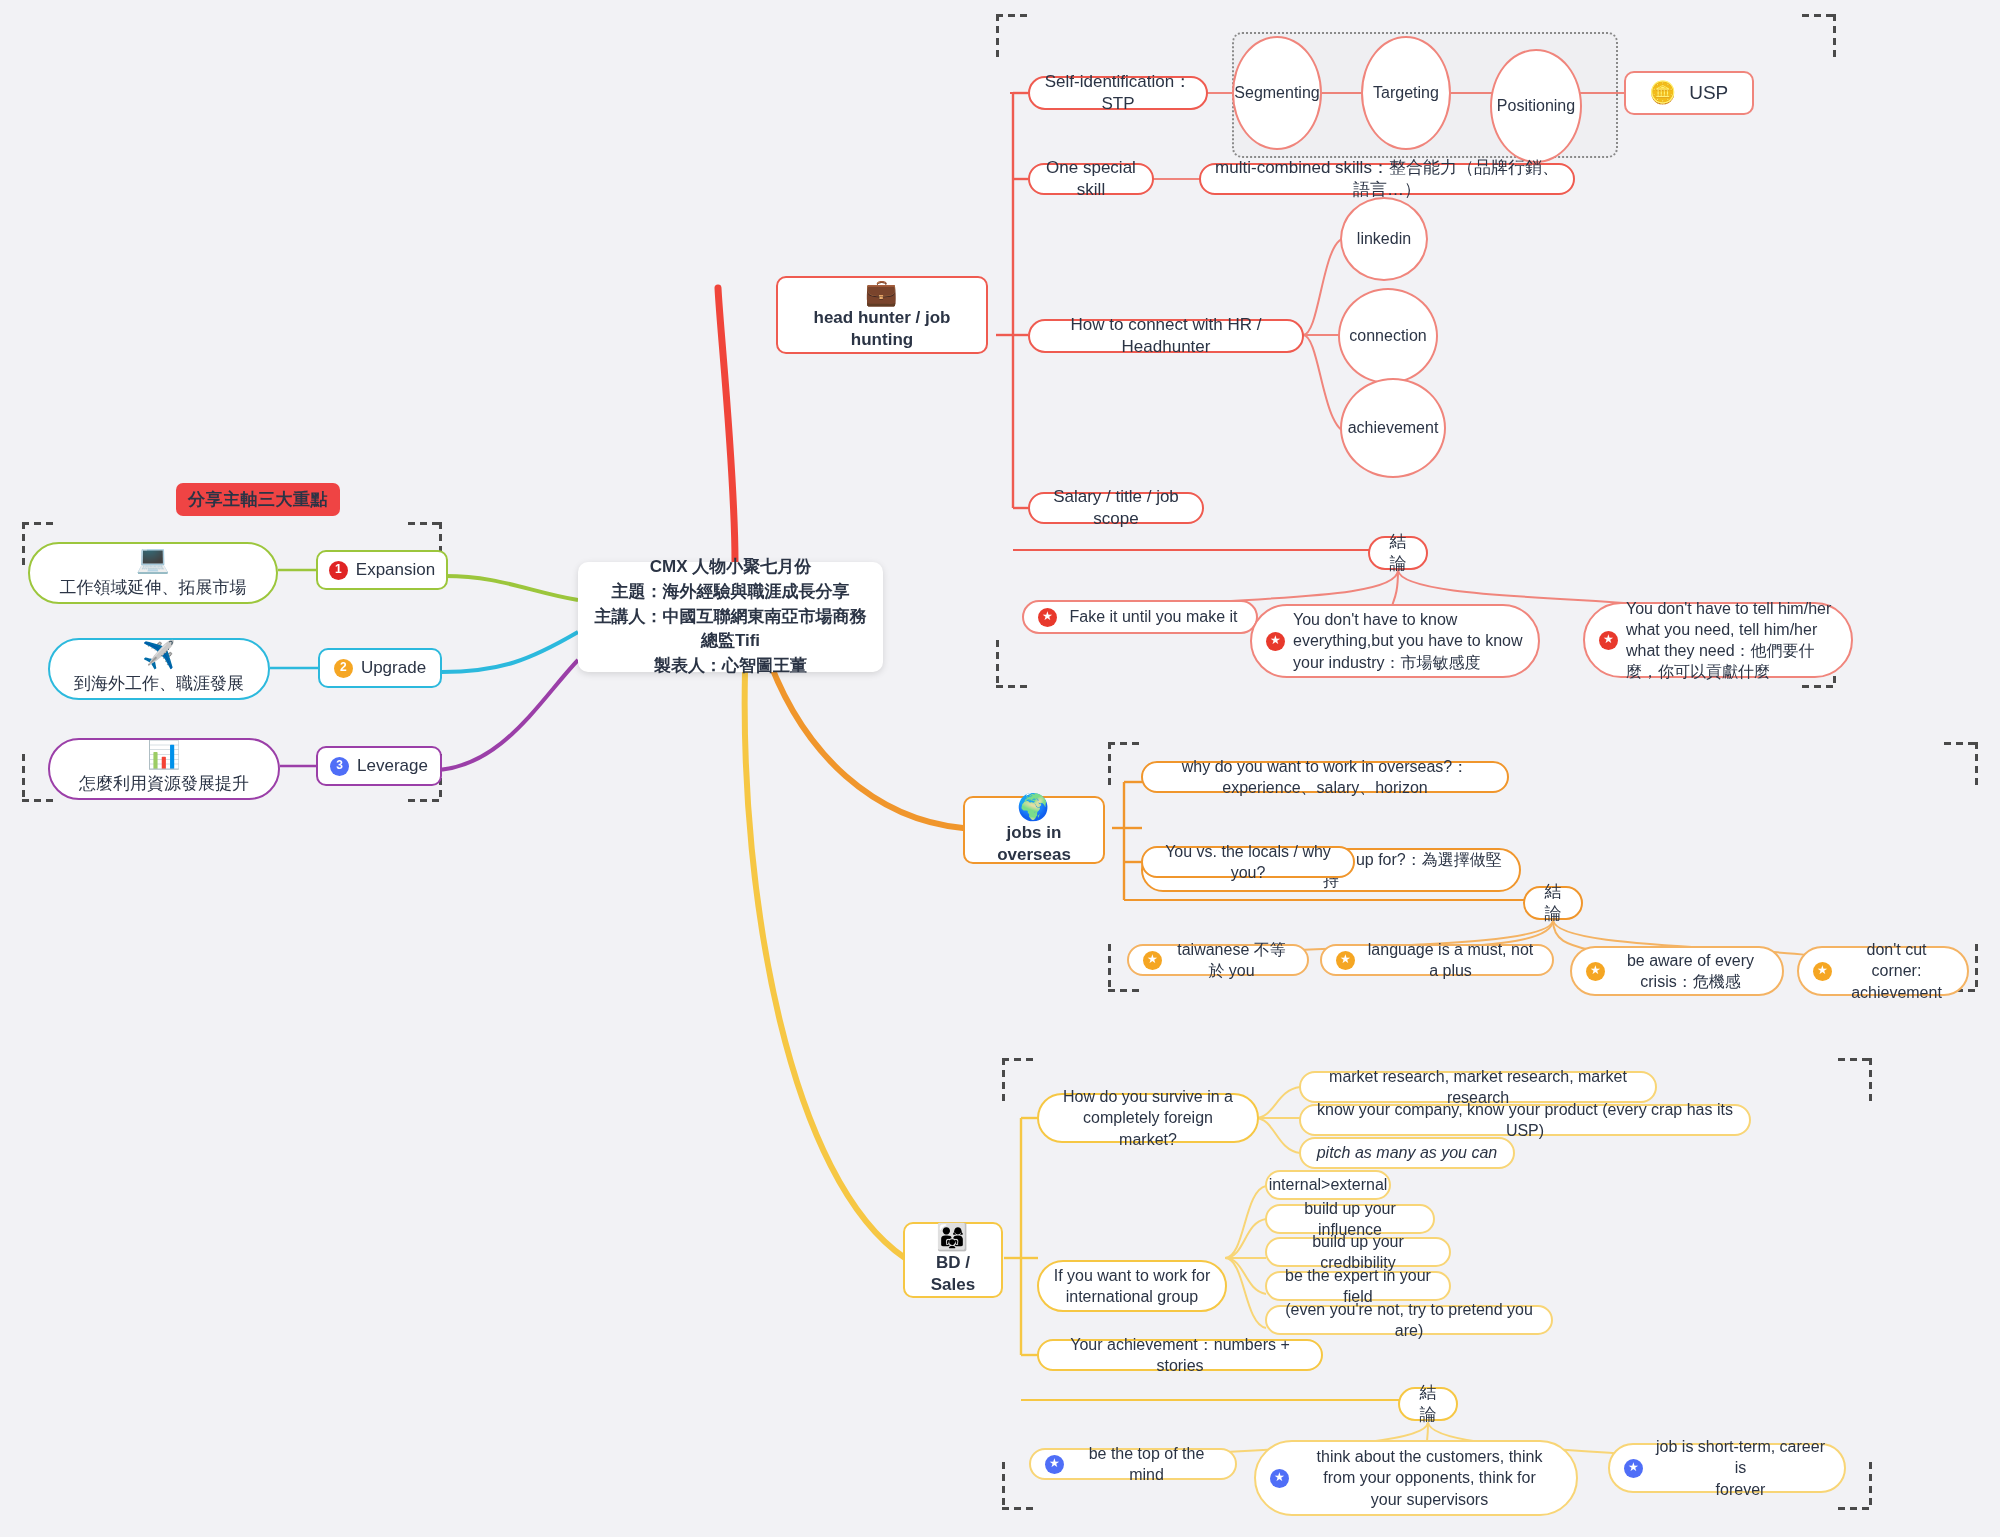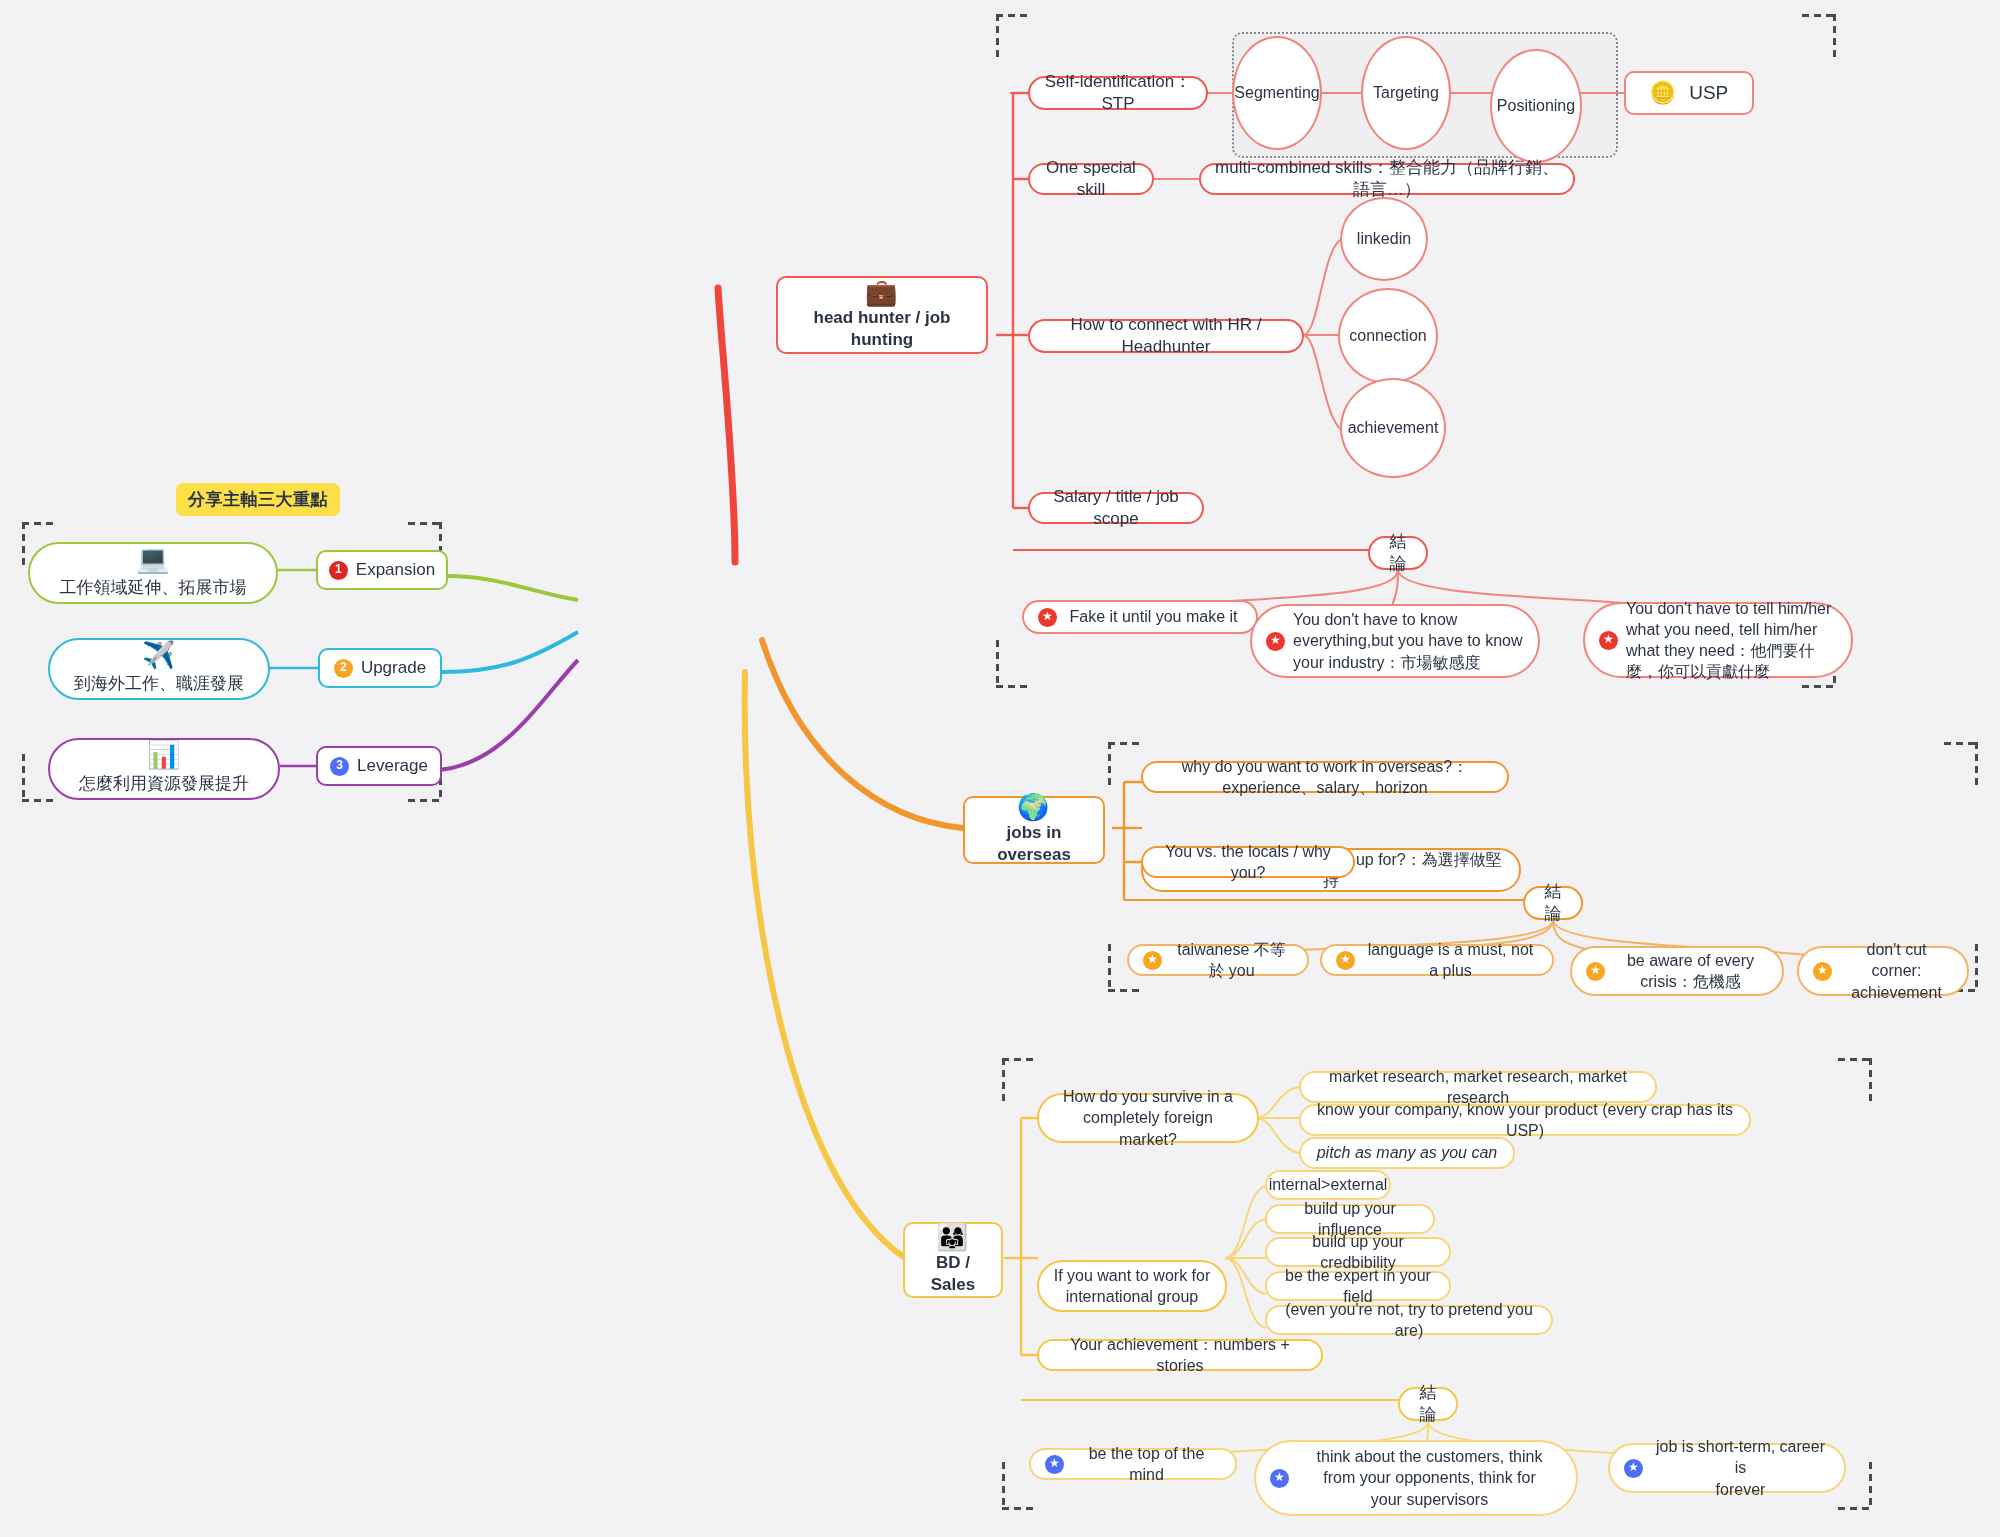--- a/index.html
+++ b/index.html
@@ -56,21 +56,21 @@
   
   .branch{
     flex-direction:column;gap:2px;border-width:2px;border-radius:10px;
     font-weight:bold;font-size:17px;padding:8px 12px;
   }
   .branch .emo{font-size:26px;line-height:1;}
 
   
   #left-title{
     position:absolute;left:176px;top:483px;
-    background:#fde047;border-radius:7px;padding:5px 12px;
+    background:#ef4444;border-radius:7px;padding:5px 12px;
     font-size:17px;font-weight:bold;letter-spacing:.5px;
   }
   .leftcard{
     flex-direction:column;gap:4px;border-radius:999px;
     font-size:17px;padding:8px 16px;
   }
   .leftcard .emo{font-size:27px;line-height:1;}
 
   .num{
     display:inline-flex;align-items:center;justify-content:center;
@@ -219,20 +219,25 @@
     <div class="br-seg" style="left:0;top:0;width:34px;height:3px;background:repeating-linear-gradient(90deg,#4a4a4a 0 7px,transparent 7px 12px);"></div>
     <div class="br-seg" style="left:0;top:0;width:3px;height:48px;background:repeating-linear-gradient(180deg,#4a4a4a 0 7px,transparent 7px 12px);"></div>
     <div class="br-seg" style="right:0;top:0;width:34px;height:3px;background:repeating-linear-gradient(90deg,#4a4a4a 0 7px,transparent 7px 12px);"></div>
     <div class="br-seg" style="right:0;top:0;width:3px;height:48px;background:repeating-linear-gradient(180deg,#4a4a4a 0 7px,transparent 7px 12px);"></div>
     <div class="br-seg" style="left:0;bottom:0;width:34px;height:3px;background:repeating-linear-gradient(90deg,#4a4a4a 0 7px,transparent 7px 12px);"></div>
     <div class="br-seg" style="left:0;bottom:0;width:3px;height:48px;background:repeating-linear-gradient(180deg,#4a4a4a 0 7px,transparent 7px 12px);"></div>
     <div class="br-seg" style="right:0;bottom:0;width:34px;height:3px;background:repeating-linear-gradient(90deg,#4a4a4a 0 7px,transparent 7px 12px);"></div>
     <div class="br-seg" style="right:0;bottom:0;width:3px;height:48px;background:repeating-linear-gradient(180deg,#4a4a4a 0 7px,transparent 7px 12px);"></div>
   </div>
 
+  <div id="central">CMX 人物小聚七月份
+主題：海外經驗與職涯成長分享
+主講人：中國互聯網東南亞市場商務
+總監Tifi
+製表人：心智圖王董</div>
 
   <div id="left-title">分享主軸三大重點</div>
 
   <div class="node leftcard c-green" style="left:28px;top:542px;width:250px;height:62px;">
     <span class="emo">💻</span>
     <span>工作領域延伸、拓展市場</span>
   </div>
   <div class="node sq c-green" style="left:316px;top:550px;width:132px;height:40px;">
     <span class="num n1">1</span>
     <span>Expansion</span>

